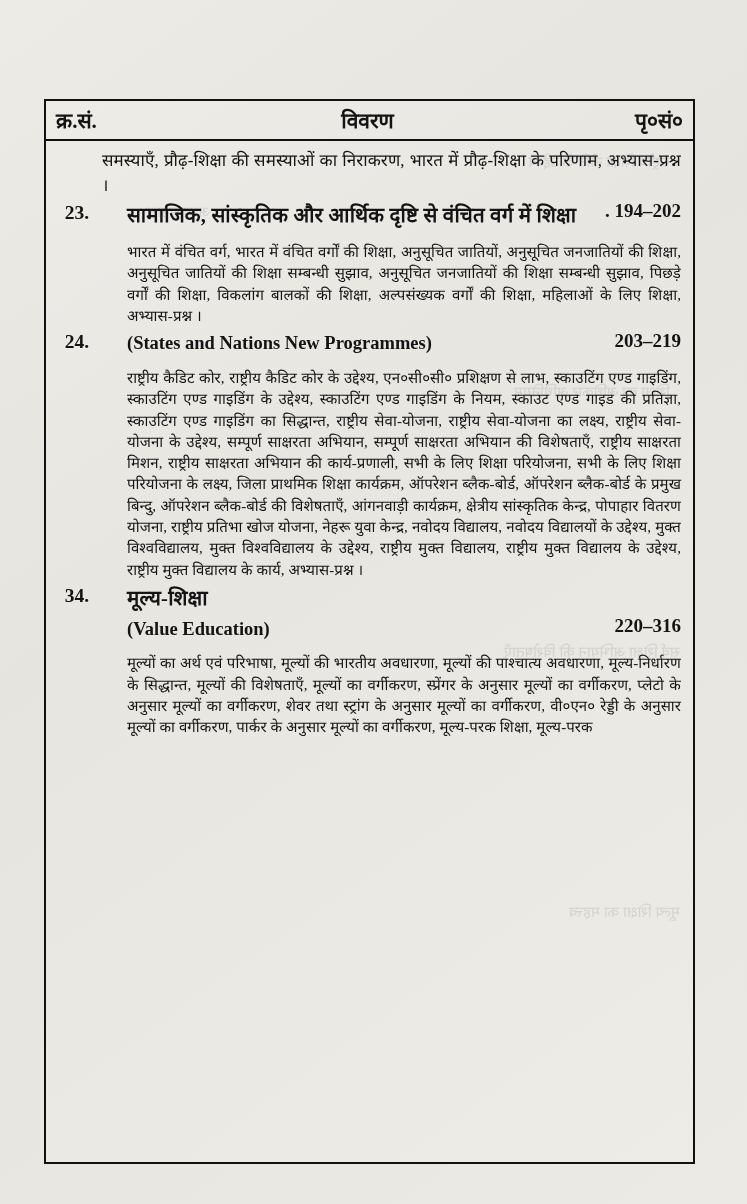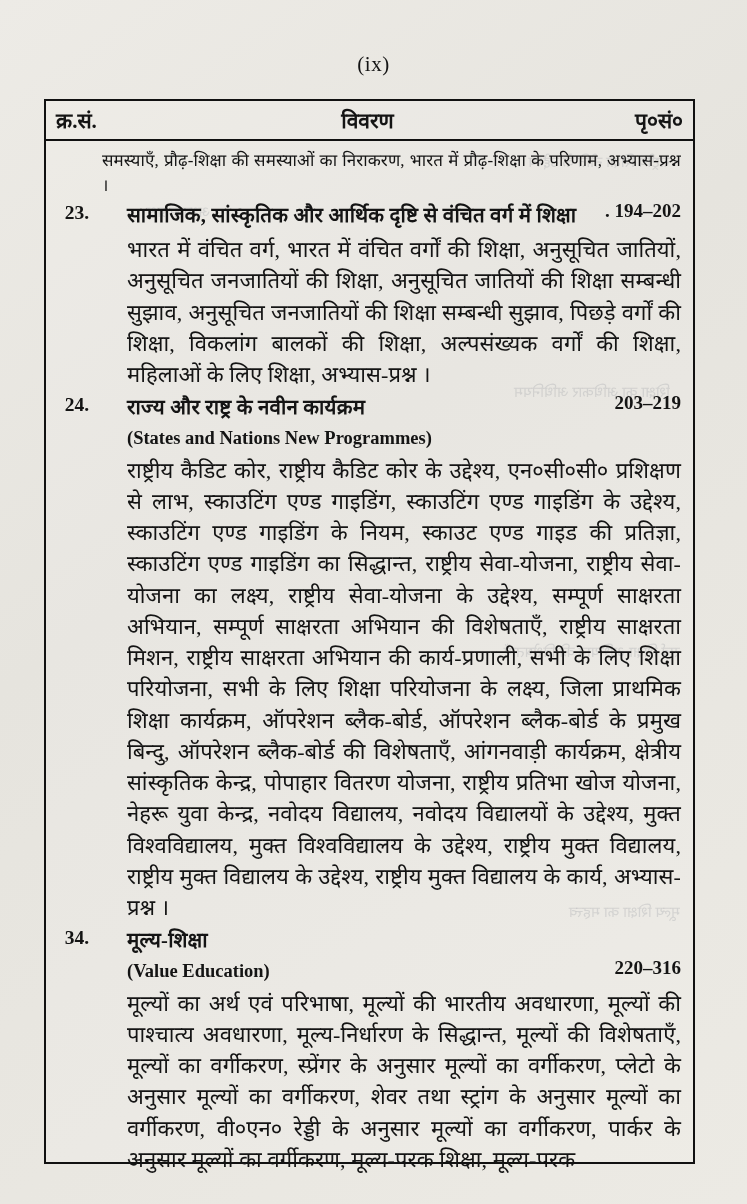--- a/index.html
+++ b/index.html
@@ -84,25 +84,25 @@
     line-height: 1.55;
     letter-spacing: 0.2px;
   }
   .title-en {
     font-size: 18.5px;
     font-weight: bold;
     line-height: 1.5;
     margin-top: 1px;
   }
   .detail {
-    font-size: 22px;
+    font-size: 15px;
     line-height: 1.42;
     text-align: justify;
     text-justify: inter-word;
-    margin-top: 2px;
+    margin-top: 10px;
     letter-spacing: 0.1px;
   }
   .cont-detail {
     font-size: 17px;
     line-height: 1.45;
     text-align: justify;
     margin: 2px 0 0 46px;
     letter-spacing: 0.1px;
   }
   .pgline {
@@ -133,21 +133,20 @@
 <body>
 
 <div class="page">
 
   <div class="ghost gh1">राष्ट्रीय शिक्षा नीति के उद्देश्य</div>
   <div class="ghost gh2">शिक्षा का अधिकार अधिनियम</div>
   <div class="ghost gh3">सर्व शिक्षा अभियान की विशेषताएँ</div>
   <div class="ghost gh4">मूल्य शिक्षा का महत्त्व</div>
   <div class="ghost gh5">अभ्यास प्रश्न</div>
 
-  <div class="page-number">(ix)</div>
 
   <div class="toc-box">
 
     <div class="toc-head">
       <div class="h-sn">क्र.सं.</div>
       <div class="h-desc">विवरण</div>
       <div class="h-pg">पृ०सं०</div>
     </div>
 
     <div class="toc-body">
@@ -163,21 +162,20 @@
           </div>
           <div class="detail">भारत में वंचित वर्ग, भारत में वंचित वर्गों की शिक्षा, अनुसूचित जातियों, अनुसूचित जनजातियों की शिक्षा, अनुसूचित जातियों की शिक्षा सम्बन्धी सुझाव, अनुसूचित जनजातियों की शिक्षा सम्बन्धी सुझाव, पिछड़े वर्गों की शिक्षा, विकलांग बालकों की शिक्षा, अल्पसंख्यक वर्गों की शिक्षा, महिलाओं के लिए शिक्षा,  अभ्यास-प्रश्न ।</div>
         </div>
       </div>
 
       <div class="entry">
         <div class="num">24.</div>
         <div class="body">
           <div class="pgline">
             <span class="pg-float">203–219</span>
-            <div class="title-hi">राज्य और राष्ट्र के नवीन कार्यक्रम</div>
             <div class="title-en">(States and Nations New Programmes)</div>
           </div>
           <div class="detail">राष्ट्रीय कैडिट कोर, राष्ट्रीय कैडिट कोर के उद्देश्य, एन०सी०सी० प्रशिक्षण से लाभ, स्काउटिंग एण्ड गाइडिंग, स्काउटिंग एण्ड गाइडिंग के उद्देश्य, स्काउटिंग एण्ड गाइडिंग के नियम, स्काउट एण्ड गाइड की प्रतिज्ञा, स्काउटिंग एण्ड गाइडिंग का सिद्धान्त, राष्ट्रीय सेवा-योजना, राष्ट्रीय सेवा-योजना का लक्ष्य, राष्ट्रीय सेवा-योजना के उद्देश्य, सम्पूर्ण साक्षरता अभियान, सम्पूर्ण साक्षरता अभियान की विशेषताएँ, राष्ट्रीय साक्षरता मिशन, राष्ट्रीय साक्षरता अभियान की कार्य-प्रणाली, सभी के लिए शिक्षा परियोजना, सभी के लिए शिक्षा परियोजना के लक्ष्य, जिला प्राथमिक शिक्षा कार्यक्रम, ऑपरेशन ब्लैक-बोर्ड, ऑपरेशन ब्लैक-बोर्ड के प्रमुख बिन्दु, ऑपरेशन ब्लैक-बोर्ड की विशेषताएँ, आंगनवाड़ी कार्यक्रम, क्षेत्रीय सांस्कृतिक केन्द्र, पोपाहार वितरण योजना, राष्ट्रीय प्रतिभा खोज योजना, नेहरू युवा केन्द्र, नवोदय विद्यालय, नवोदय विद्यालयों के उद्देश्य, मुक्त विश्वविद्यालय, मुक्त विश्वविद्यालय के उद्देश्य, राष्ट्रीय मुक्त विद्यालय, राष्ट्रीय मुक्त विद्यालय के उद्देश्य, राष्ट्रीय मुक्त विद्यालय के कार्य, अभ्यास-प्रश्न ।</div>
         </div>
       </div>
 
       <div class="entry">
         <div class="num">34.</div>
         <div class="body">
           <div class="pgline">

